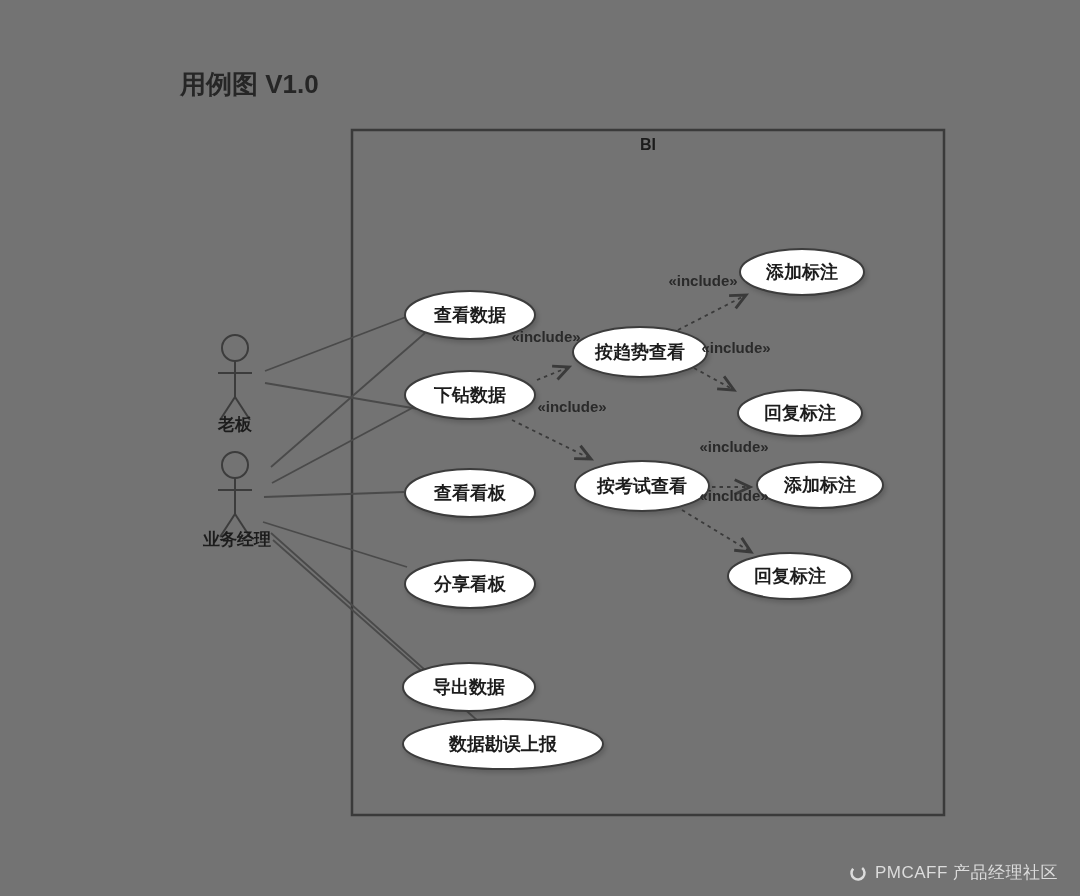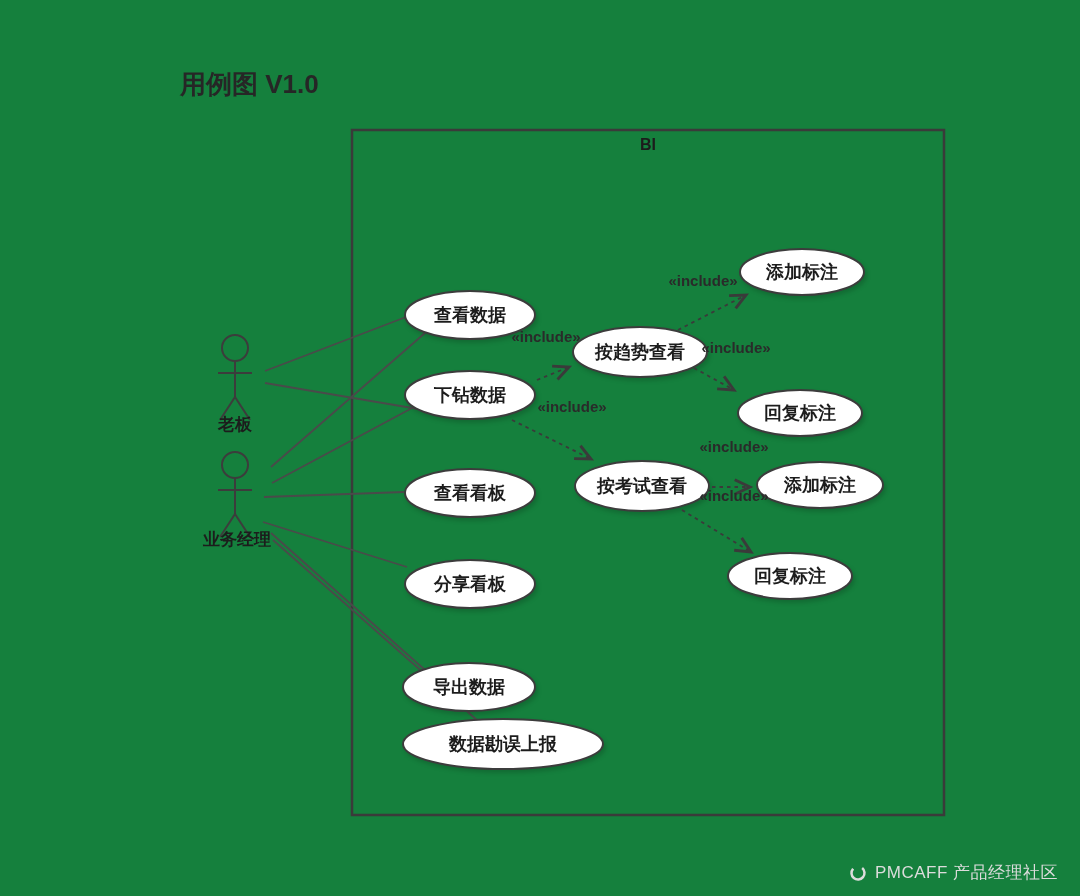--- a/index.html
+++ b/index.html
@@ -1,17 +1,17 @@
 <!DOCTYPE html>
 <html><head>
 <meta charset="utf-8">
 <style>
   html,body{margin:0;padding:0;background:#ffffff;}
   .canvas{
-    position:relative;width:1080px;height:896px;background:#15803d;
+    position:relative;width:1080px;height:896px;background:#737373;
     font-family:"Liberation Sans", sans-serif;overflow:hidden;
   }
   svg text{font-family:"Liberation Sans", sans-serif;fill:#1c1c1c;}
   .diagram-title{font-size:26px;font-weight:bold;fill:#262626;}
   .system-label{font-size:16px;font-weight:bold;}
   .actor-label{font-size:17px;font-weight:bold;}
   .uc-label{font-size:18px;font-weight:bold;}
   .include-label{font-size:15px;font-weight:600;fill:#2a2a2a;}
   .uc-ellipse{fill:#ffffff;stroke:#3c3c3c;stroke-width:2;filter:drop-shadow(2px 3px 2px rgba(0,0,0,0.16));}
   .boundary{fill:none;stroke:#3a3a3a;stroke-width:2.5;}

